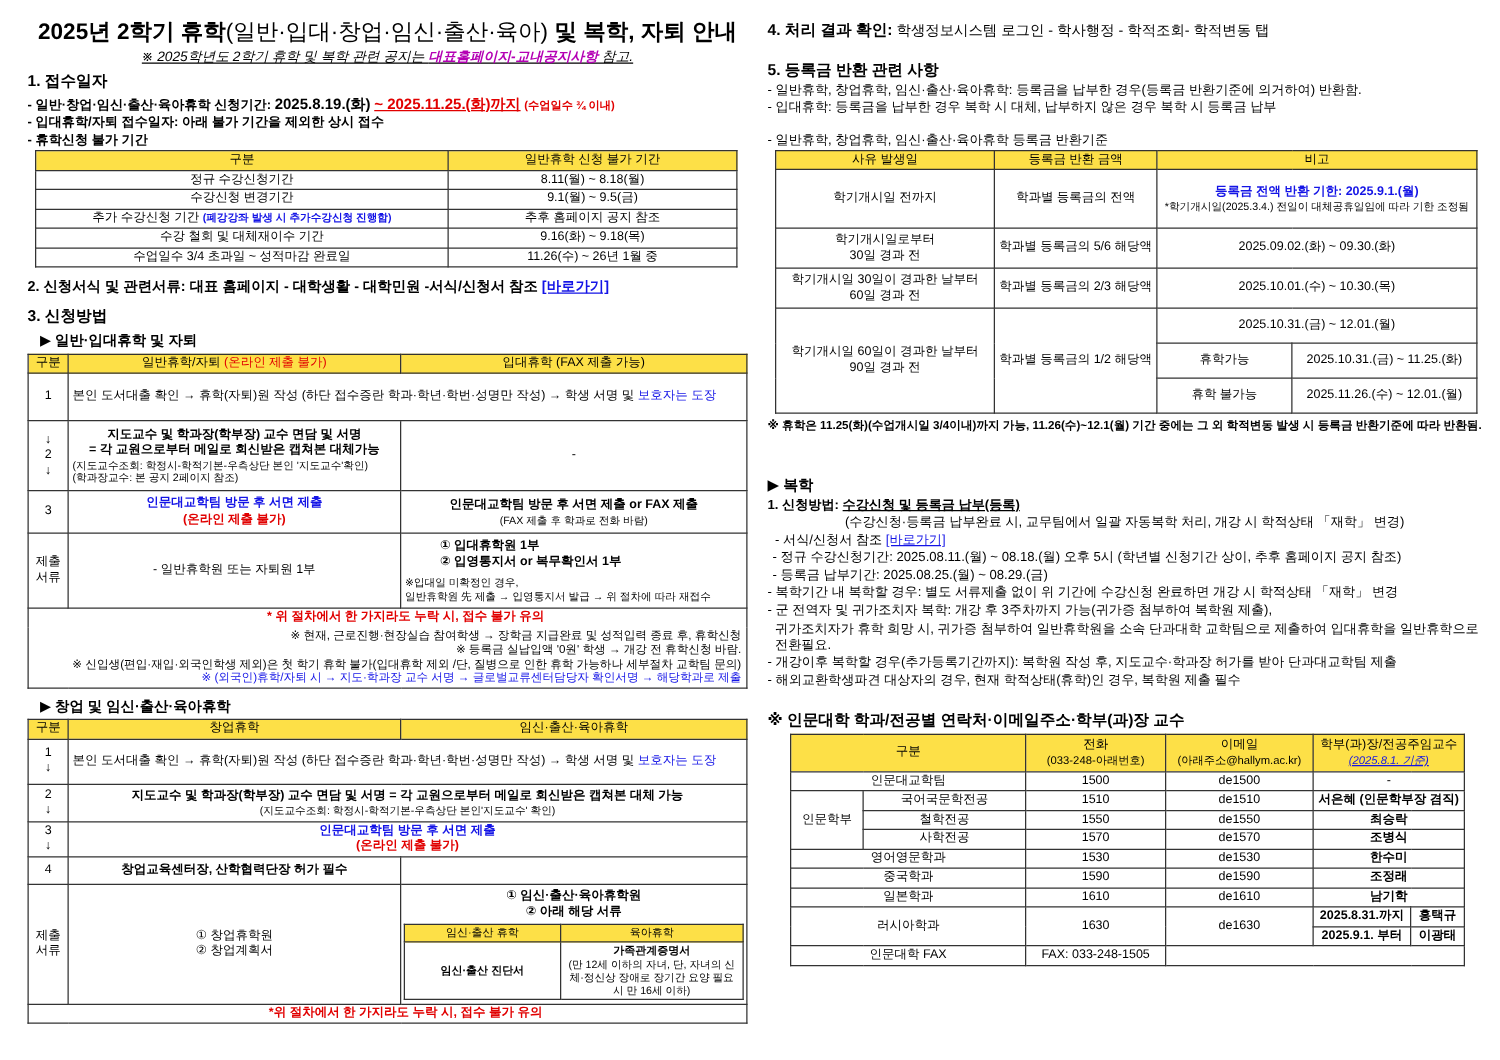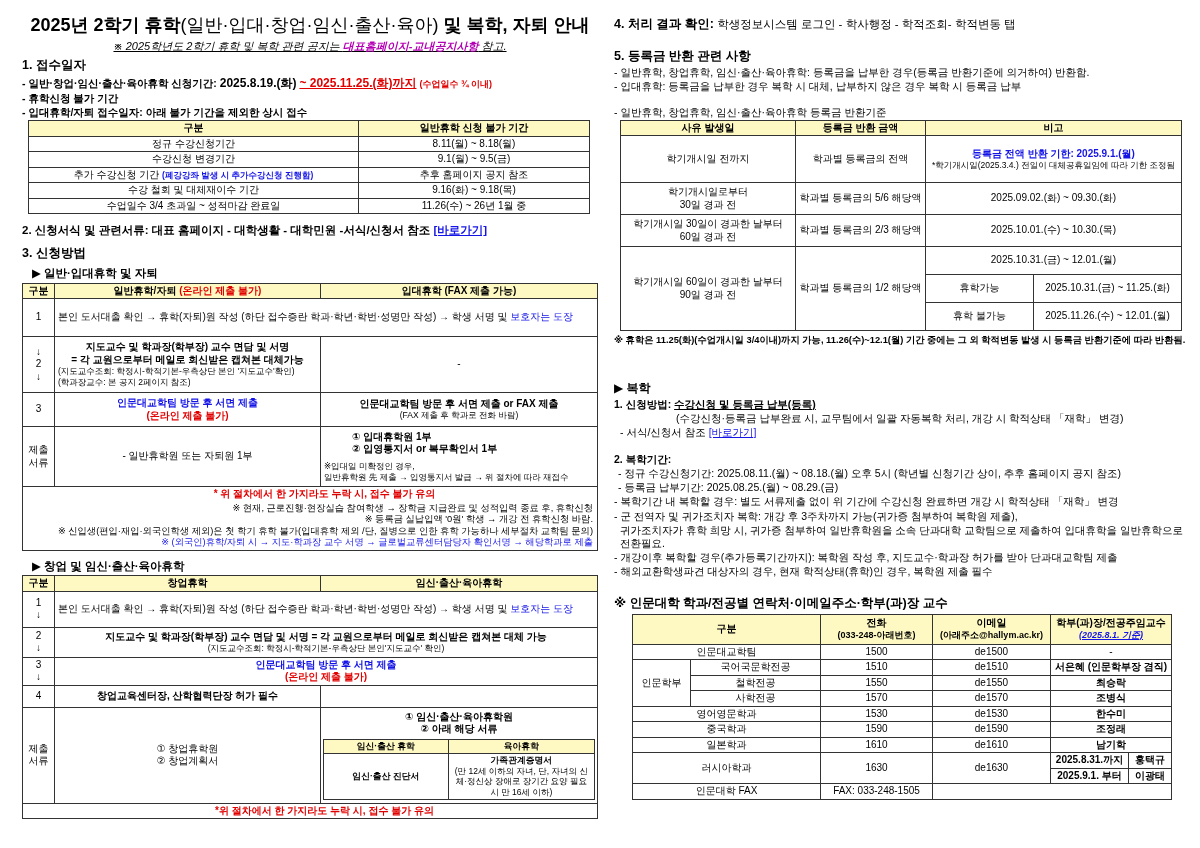--- a/index.html
+++ b/index.html
@@ -18,21 +18,21 @@
   .xs{font-size:8.5px;}
   .pre{white-space:pre-line;}
   .lft{text-align:left;}
   .title{text-align:center;font-size:18px;margin:2px 0 3px 0;}
   .subtitle{text-align:center;font-size:11px;margin-bottom:5px;}
   .h1{font-size:12.5px;font-weight:bold;margin:4px 0 2px 0;}
   .line{margin:1px 0;}
   .arrow-head{font-weight:bold;font-size:11.5px;margin:5px 0 2px 0;}
   table{border-collapse:collapse;width:100%;table-layout:fixed;}
   th,td{border:1px solid #333;padding:1px 3px;text-align:center;vertical-align:middle;font-size:10px;}
-  th{background:#fef9c3;font-weight:bold;}
+  th{background:#fde047;font-weight:normal;}
   .warn{color:#e10000;font-weight:bold;text-align:center;padding-left:32px;}
   .notes td{text-align:right;font-size:9.3px;padding:1px 4px;}
   .inner-tbl{width:100%;}
   .inner-tbl th,.inner-tbl td{font-size:8.8px;padding:1px 2px;}
 </style>
 </head>
 <body>
 
 <div class="page">
 
@@ -41,22 +41,22 @@
     <div class="title"><span class="b">2025년 2학기 휴학</span><span>(일반·입대·창업·임신·출산·육아)</span><span class="b"> 및 복학, 자퇴 안내</span></div>
 
     <div class="subtitle i u"><span>※ 2025학년도 2학기 휴학 및 복학 관련 공지는 </span><span class="mag b">대표홈페이지-교내공지사항</span><span> 참고.</span></div>
 
     <div class="h1">1. 접수일자</div>
 
     <div class="line b"><span>- 일반·창업·임신·출산·육아휴학 신청기간:</span>
       <span style="font-size:12px">2025.8.19.(화)</span>
       <span class="red u" style="font-size:12px">~ 2025.11.25.(화)까지</span>
       <span class="red sm">(수업일수 ¾ 이내)</span></div>
+    <div class="line b">- 입대휴학/자퇴 접수일자: 아래 불가 기간을 제외한 상시 접수</div>
     <div class="line b">- 휴학신청 불가 기간</div>
-    <div class="line b">- 입대휴학/자퇴 접수일자: 아래 불가 기간을 제외한 상시 접수</div>
 
     <table style="width:562px;margin-left:6px;">
       <colgroup>
           <col style="width:330px">
           <col>
         </colgroup>
       <tbody>
           <tr>
         <th>구분</th>
         <th>일반휴학 신청 불가 기간</th>
@@ -294,21 +294,20 @@
     </tbody>
       </table>
 
     <div class="b" style="font-size:9.3px;margin-top:4px">※ 휴학은 11.25(화)(수업개시일 3/4이내)까지 가능, 11.26(수)~12.1(월) 기간 중에는 그 외 학적변동 발생 시 등록금 반환기준에 따라 반환됨.</div>
 
     <div class="arrow-head" style="margin-top:34px;font-size:12px">▶ 복학</div>
     <div class="line b"><span>1. 신청방법: </span><span class="u">수강신청 및 등록금 납부(등록)</span></div>
     <div class="line" style="padding-left:62px">(수강신청·등록금 납부완료 시, 교무팀에서 일괄 자동복학 처리, 개강 시 학적상태 「재학」 변경)</div>
     <div class="line" style="padding-left:6px"><span>- 서식/신청서 참조 </span><span class="blue u">[바로가기]</span></div>
 
-    <div class="line b" style="margin-top:14px">2. 복학기간:</div>
     <div class="line" style="padding-left:4px">- 정규 수강신청기간: 2025.08.11.(월) ~ 08.18.(월) 오후 5시 (학년별 신청기간 상이, 추후 홈페이지 공지 참조)</div>
     <div class="line" style="padding-left:4px">- 등록금 납부기간: 2025.08.25.(월) ~ 08.29.(금)</div>
 
     <div class="line">- 복학기간 내 복학할 경우: 별도 서류제출 없이 위 기간에 수강신청 완료하면 개강 시 학적상태 「재학」 변경</div>
     <div class="line">- 군 전역자 및 귀가조치자 복학: 개강 후 3주차까지 가능(귀가증 첨부하여 복학원 제출),</div>
     <div class="line" style="padding-left:6px">귀가조치자가 휴학 희망 시, 귀가증 첨부하여 일반휴학원을 소속 단과대학 교학팀으로 제출하여 입대휴학을 일반휴학으로 전환필요.</div>
     <div class="line">- 개강이후 복학할 경우(추가등록기간까지): 복학원 작성 후, 지도교수·학과장 허가를 받아 단과대교학팀 제출</div>
     <div class="line">- 해외교환학생파견 대상자의 경우, 현재 학적상태(휴학)인 경우, 복학원 제출 필수</div>
 
     <div class="h1" style="margin-top:18px">※ 인문대학 학과/전공별 연락처·이메일주소·학부(과)장 교수</div>

